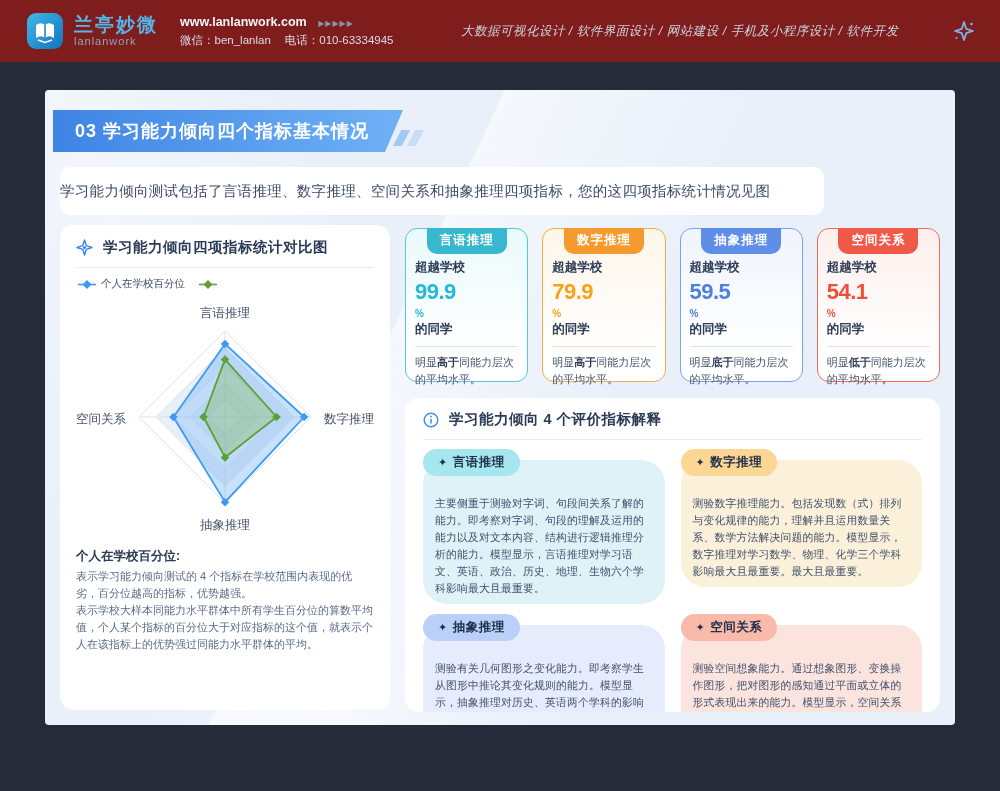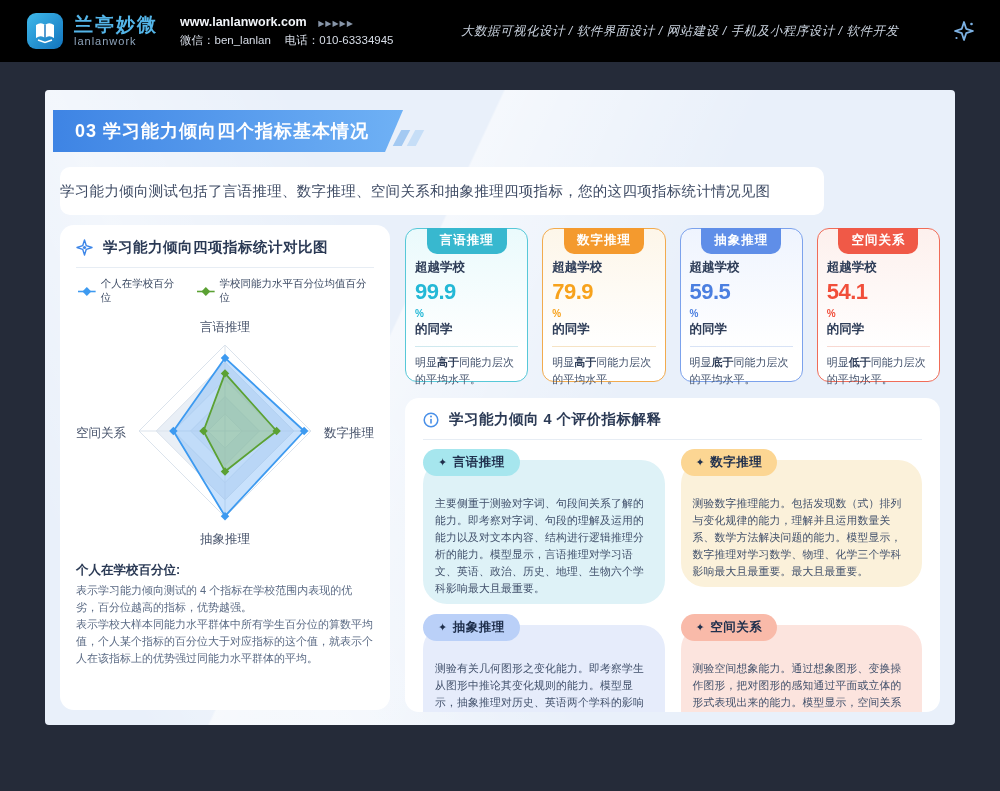--- a/index.html
+++ b/index.html
@@ -1,20 +1,20 @@
 <!DOCTYPE html>
 <html><head>
 <meta charset="utf-8">
 <style>
   * { margin:0; padding:0; box-sizing:border-box; }
   html,body { width:1000px; height:791px; overflow:hidden; }
   body { background:#252b39; font-family:"Liberation Sans","DejaVu Sans",sans-serif; }
 
   
-  .navbar { height:62px; background:#000000; display:flex; align-items:center; padding:0 24px 0 26px; gap:22px; }
+  .navbar { height:62px; background:#7f1d1d; display:flex; align-items:center; padding:0 24px 0 26px; gap:22px; }
   .brand { display:flex; align-items:center; gap:10px; }
   .brand-ic { width:38px; height:38px; flex:0 0 auto; }
   .brand-txt .cn { font-size:19px; font-weight:bold; color:#54b5e8; letter-spacing:2px; line-height:1.1; }
   .brand-txt .en { font-size:11px; color:#8fa4bb; letter-spacing:1px; }
   .contact-blk { line-height:1.5; }
   .contact-blk .row1 { color:#f2f5f9; font-size:12.5px; font-weight:bold; }
   .contact-blk .row1 .arrows { color:#8795a8; font-size:8px; letter-spacing:1px; margin-left:8px; }
   .contact-blk .row2 { color:#d8dee8; font-size:11.5px; }
   .contact-blk .row2 span { margin-right:14px; }
   .services { flex:1; text-align:center; color:#c9d2de; font-size:12.5px; font-style:italic; letter-spacing:.5px; white-space:nowrap; }
@@ -155,21 +155,20 @@
             <line x1="0" y1="4.5" x2="18" y2="4.5" stroke="#3d9af0" stroke-width="1.6"></line>
             <rect x="5.8" y="1.3" width="6.4" height="6.4" transform="rotate(45 9 4.5)" fill="#3d9af0"></rect>
           </svg>
           <span>个人在学校百分位</span>
         </div>
         <div class="leg-item">
           <svg width="18" height="9" viewBox="0 0 18 9">
             <line x1="0" y1="4.5" x2="18" y2="4.5" stroke="#5ba133" stroke-width="1.6"></line>
             <rect x="5.8" y="1.3" width="6.4" height="6.4" transform="rotate(45 9 4.5)" fill="#5ba133"></rect>
           </svg>
-          <span>学校同能力水平百分位均值百分位</span>
         </div>
       </div>
       <div class="radar-box">
         <svg id="radar-svg" width="298" height="248" viewBox="0 0 298 248">
           <g id="radar-grid">
               <polygon points="149,38 235,124 149,210 63,124" fill="#ffffff" stroke="#dbe3ec"></polygon>
               <polygon points="149,55.2 217.8,124 149,192.8 80.2,124" fill="#e9eff6" stroke="#dbe3ec"></polygon>
               <polygon points="149,72.4 200.6,124 149,175.6 97.4,124" fill="#f4f8fb" stroke="#dbe3ec"></polygon>
               <polygon points="149,89.6 183.4,124 149,158.4 114.6,124" fill="#e9eff6" stroke="#dbe3ec"></polygon>
               <polygon points="149,106.8 166.2,124 149,141.2 131.8,124" fill="#f4f8fb" stroke="#dbe3ec"></polygon>

